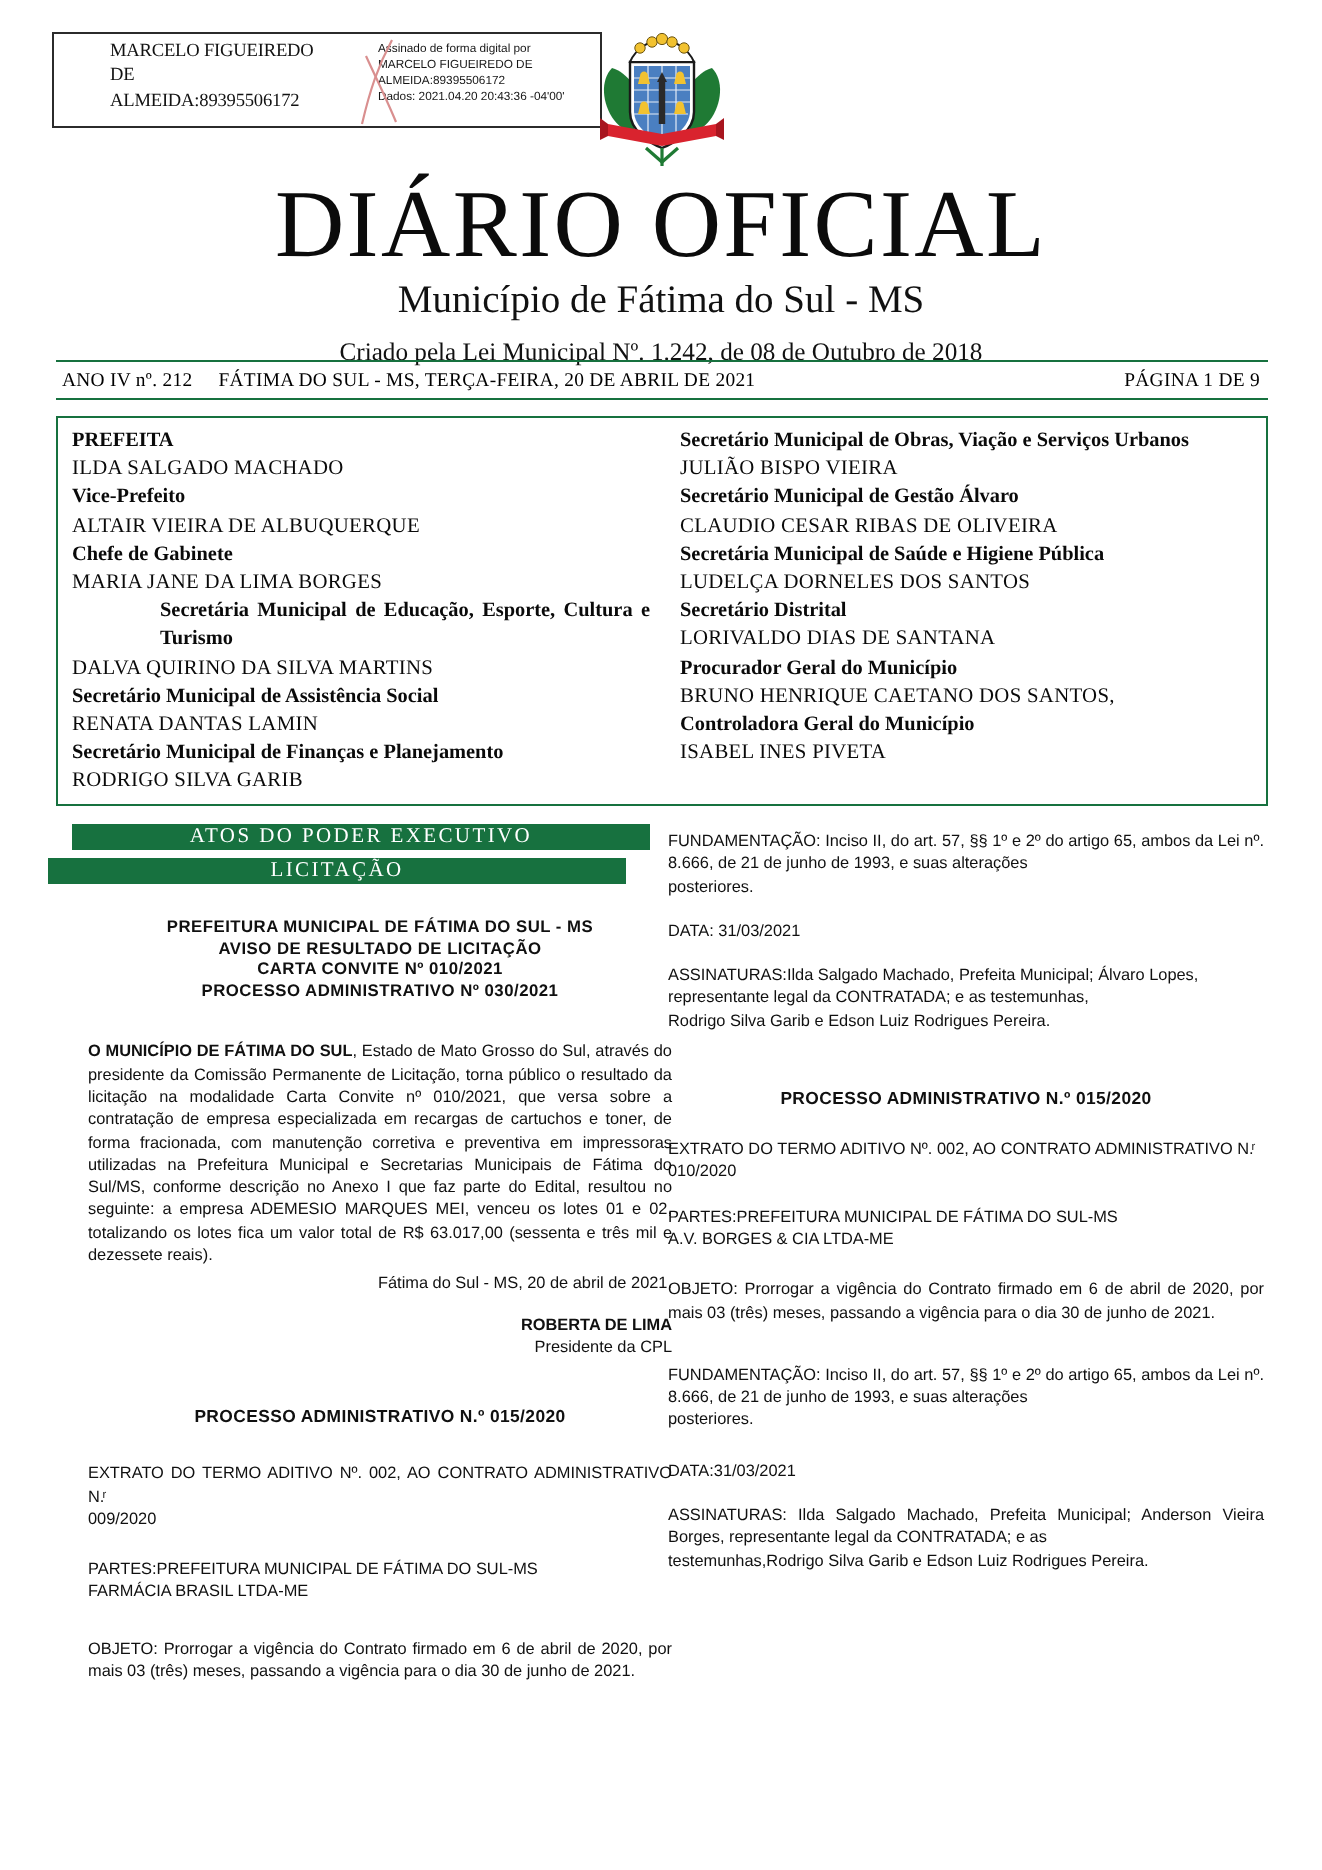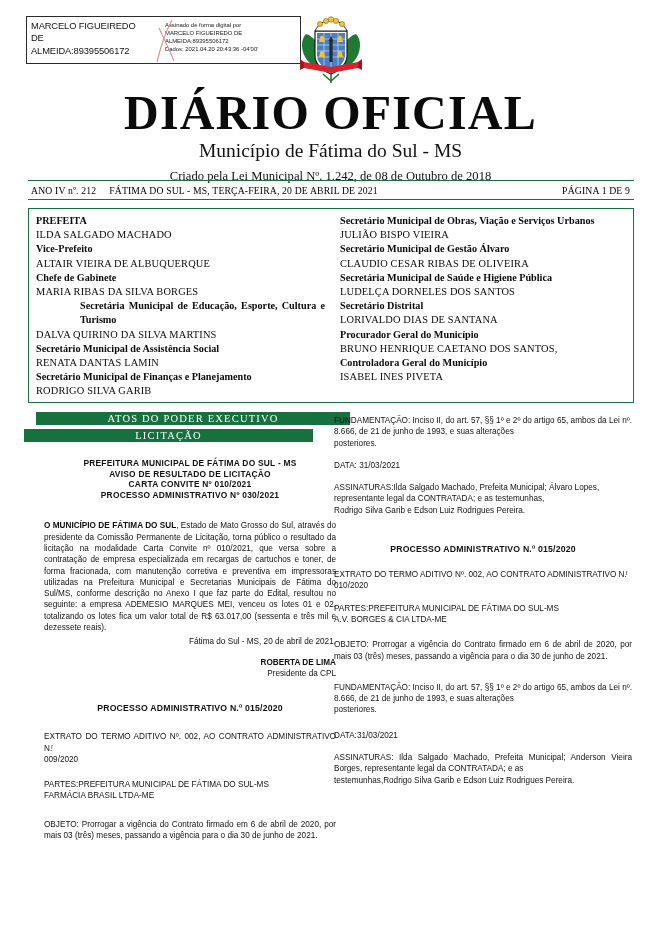--- a/index.html
+++ b/index.html
@@ -32,25 +32,26 @@
     height: 48px;
     border: 1px solid #2b2b2b;
     box-sizing: border-box;
     display: flex;
     overflow: hidden;
   }
   .sigstamp .sig-left {
     width: 133px;
     padding: 3px 2px 0 4px;
     box-sizing: border-box;
-    font-family: Liberation Sans, sans-serif;
+    font-family: Liberation Serif, serif;
     font-size: 9.3px;
     line-height: 12.4px;
     letter-spacing: -0.1px;
     color: #121212;
+    margin-left: 24px;
   }
   .sigstamp .sig-right {
     flex: 1;
     padding: 4px 2px 0 5px;
     box-sizing: border-box;
     font-family: "Liberation Sans", sans-serif;
     font-size: 5.9px;
     line-height: 8.1px;
     color: #161616;
     position: relative;
@@ -79,21 +80,21 @@
     left: 0;
     top: 88px;
     width: 661px;
     text-align: center;
   }
   .masthead .title {
     font-family: "Liberation Serif", serif;
     font-size: 48px;
     line-height: 50px;
     letter-spacing: 1.2px;
-    font-weight: 700;
+    font-weight: 400;
     color: #0b0b0b;
   }
   .masthead .subtitle {
     font-family: "Liberation Serif", serif;
     font-size: 19.5px;
     line-height: 24px;
     color: #111111;
     margin-top: 1px;
   }
   .masthead .law {
@@ -183,21 +184,21 @@
     font-size: 10.5px;
     letter-spacing: 1.2px;
     height: 13px;
     line-height: 13px;
     box-sizing: border-box;
   }
   .banner-executivo {
     position: absolute;
     left: 36px;
     top: 412px;
-    width: 314px;
+    width: 289px;
   }
   .banner-licitacao {
     position: absolute;
     left: 24px;
     top: 429px;
     width: 289px;
   }
 
   
   .colbody {
@@ -322,21 +323,21 @@
     <span class="ano-right">PÁGINA 1 DE 9</span>
   </div>
 
   <div class="officials">
     <div class="col col-left">
       <div class="off-role">PREFEITA</div>
       <div class="off-name">ILDA SALGADO MACHADO</div>
       <div class="off-role">Vice-Prefeito</div>
       <div class="off-name">ALTAIR VIEIRA DE ALBUQUERQUE</div>
       <div class="off-role">Chefe de Gabinete</div>
-      <div class="off-name">MARIA RIBAS DA SILVA BORGES</div>
+      <div class="off-name">MARIA JANE DA LIMA BORGES</div>
       <div class="off-role wrap2">Secretária Municipal de Educação, Esporte, Cultura e Turismo</div>
       <div class="off-name">DALVA QUIRINO DA SILVA MARTINS</div>
       <div class="off-role">Secretário Municipal de Assistência Social</div>
       <div class="off-name">RENATA DANTAS LAMIN</div>
       <div class="off-role">Secretário Municipal de Finanças e Planejamento</div>
       <div class="off-name">RODRIGO SILVA GARIB</div>
     </div>
     <div class="col col-right">
       <div class="off-role">Secretário Municipal de Obras, Viação e Serviços Urbanos</div>
       <div class="off-name">JULIÃO BISPO VIEIRA</div>

